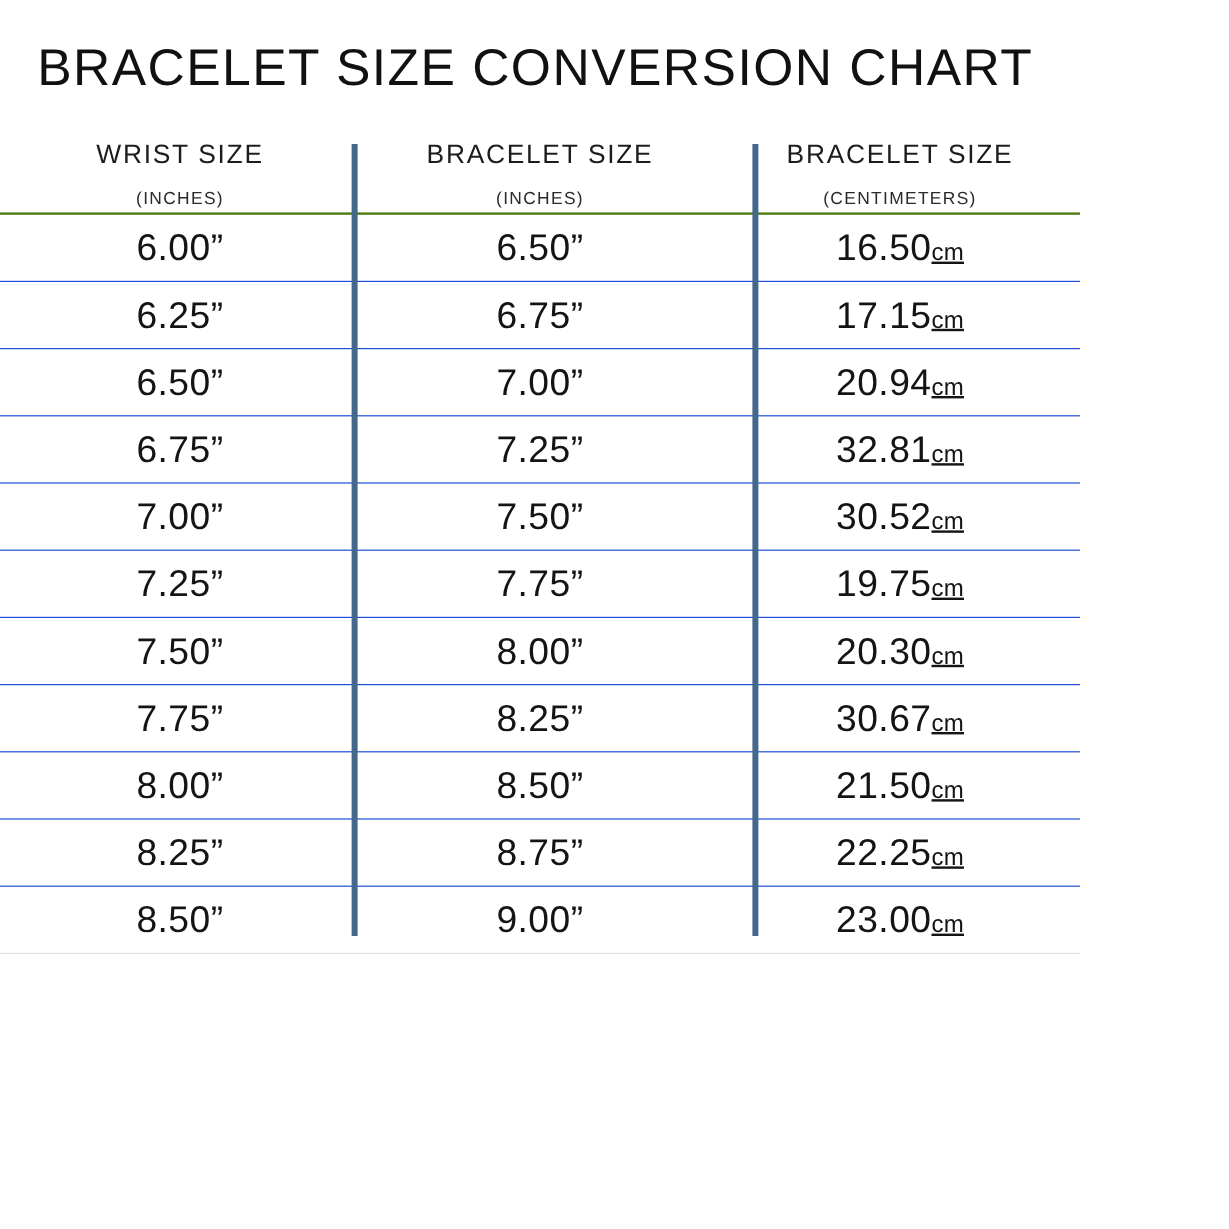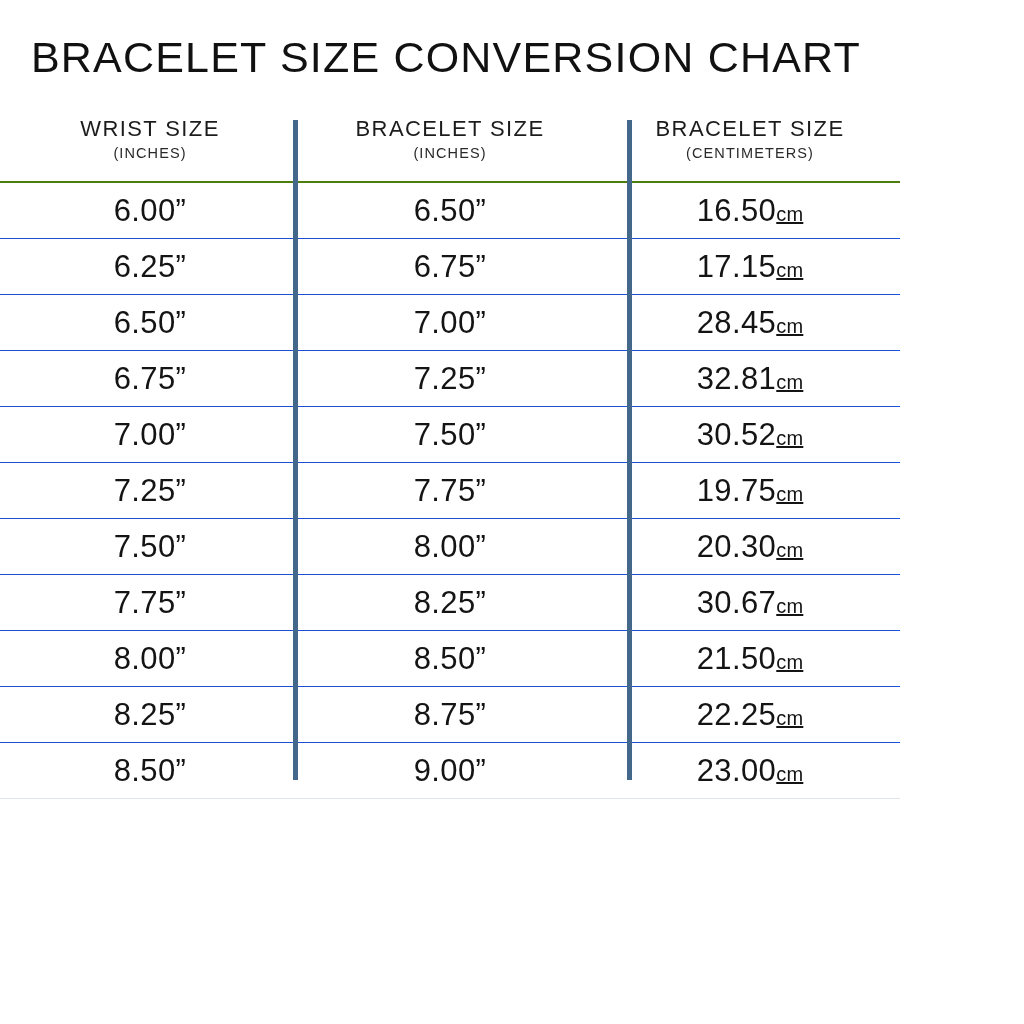--- a/index.html
+++ b/index.html
@@ -35,35 +35,35 @@
     width: 900px;
   }
   table.size-table {
     width: 100%;
     border-collapse: collapse;
     table-layout: fixed;
   }
   table.size-table th {
     font-weight: 400;
     text-align: center;
-    padding: 4px 0 20px 0;
+    padding: 4px 0 3px 0;
     vertical-align: top;
   }
   .th-main {
     display: block;
     font-size: 22px;
     letter-spacing: 1.4px;
     color: #1c1c1c;
   }
   .th-sub {
     display: block;
     font-size: 14.5px;
     letter-spacing: 1.1px;
     color: #2a2a2a;
-    margin-top: 3px;
+    margin-top: 16px;
   }
   table.size-table td {
     text-align: center;
     font-size: 31px;
     color: #141414;
     padding: 9.5px 0 9.5px 0;
     border-top: 1px solid #1d4ed8;
     letter-spacing: 0.4px;
     white-space: nowrap;
   }
@@ -122,21 +122,21 @@
           <td><span>16.50</span><span class="unit">cm</span></td>
         </tr>
         <tr>
           <td>6.25”</td>
           <td>6.75”</td>
           <td><span>17.15</span><span class="unit">cm</span></td>
         </tr>
         <tr>
           <td>6.50”</td>
           <td>7.00”</td>
-          <td><span>28.45</span><span class="unit">cm</span></td>
+          <td><span>20.94</span><span class="unit">cm</span></td>
         </tr>
         <tr>
           <td>6.75”</td>
           <td>7.25”</td>
           <td><span>32.81</span><span class="unit">cm</span></td>
         </tr>
         <tr>
           <td>7.00”</td>
           <td>7.50”</td>
           <td><span>30.52</span><span class="unit">cm</span></td>

